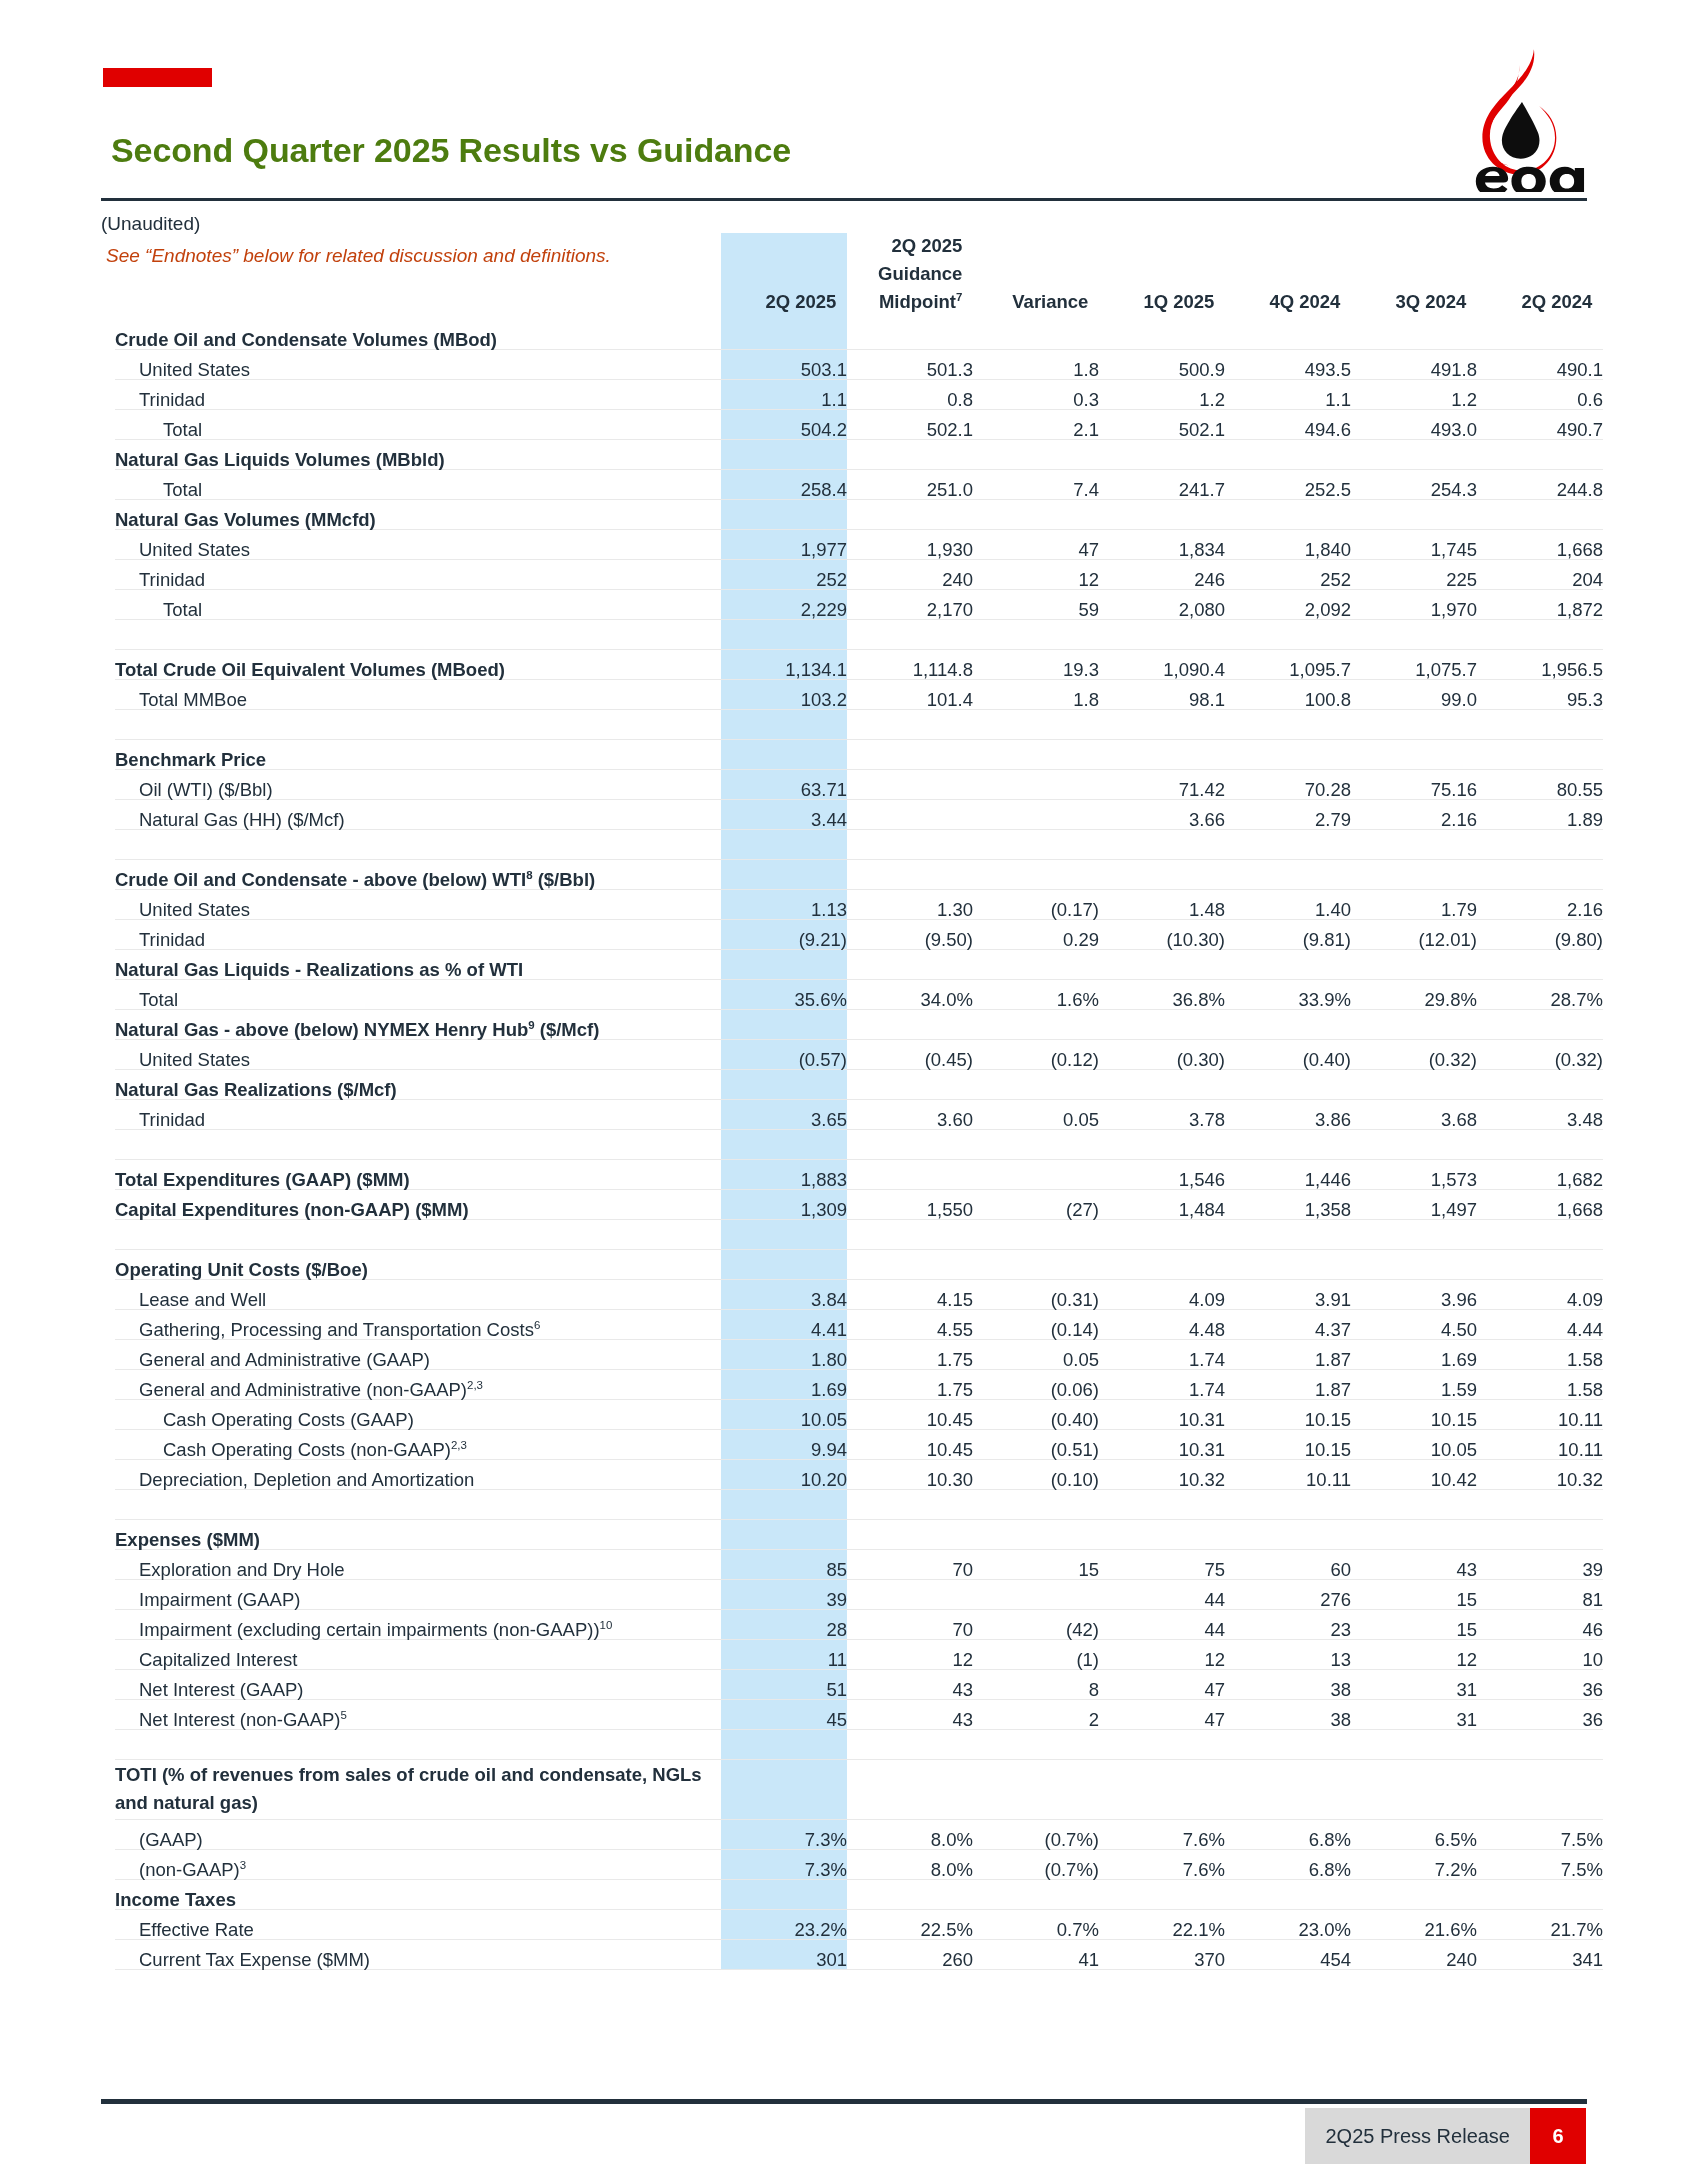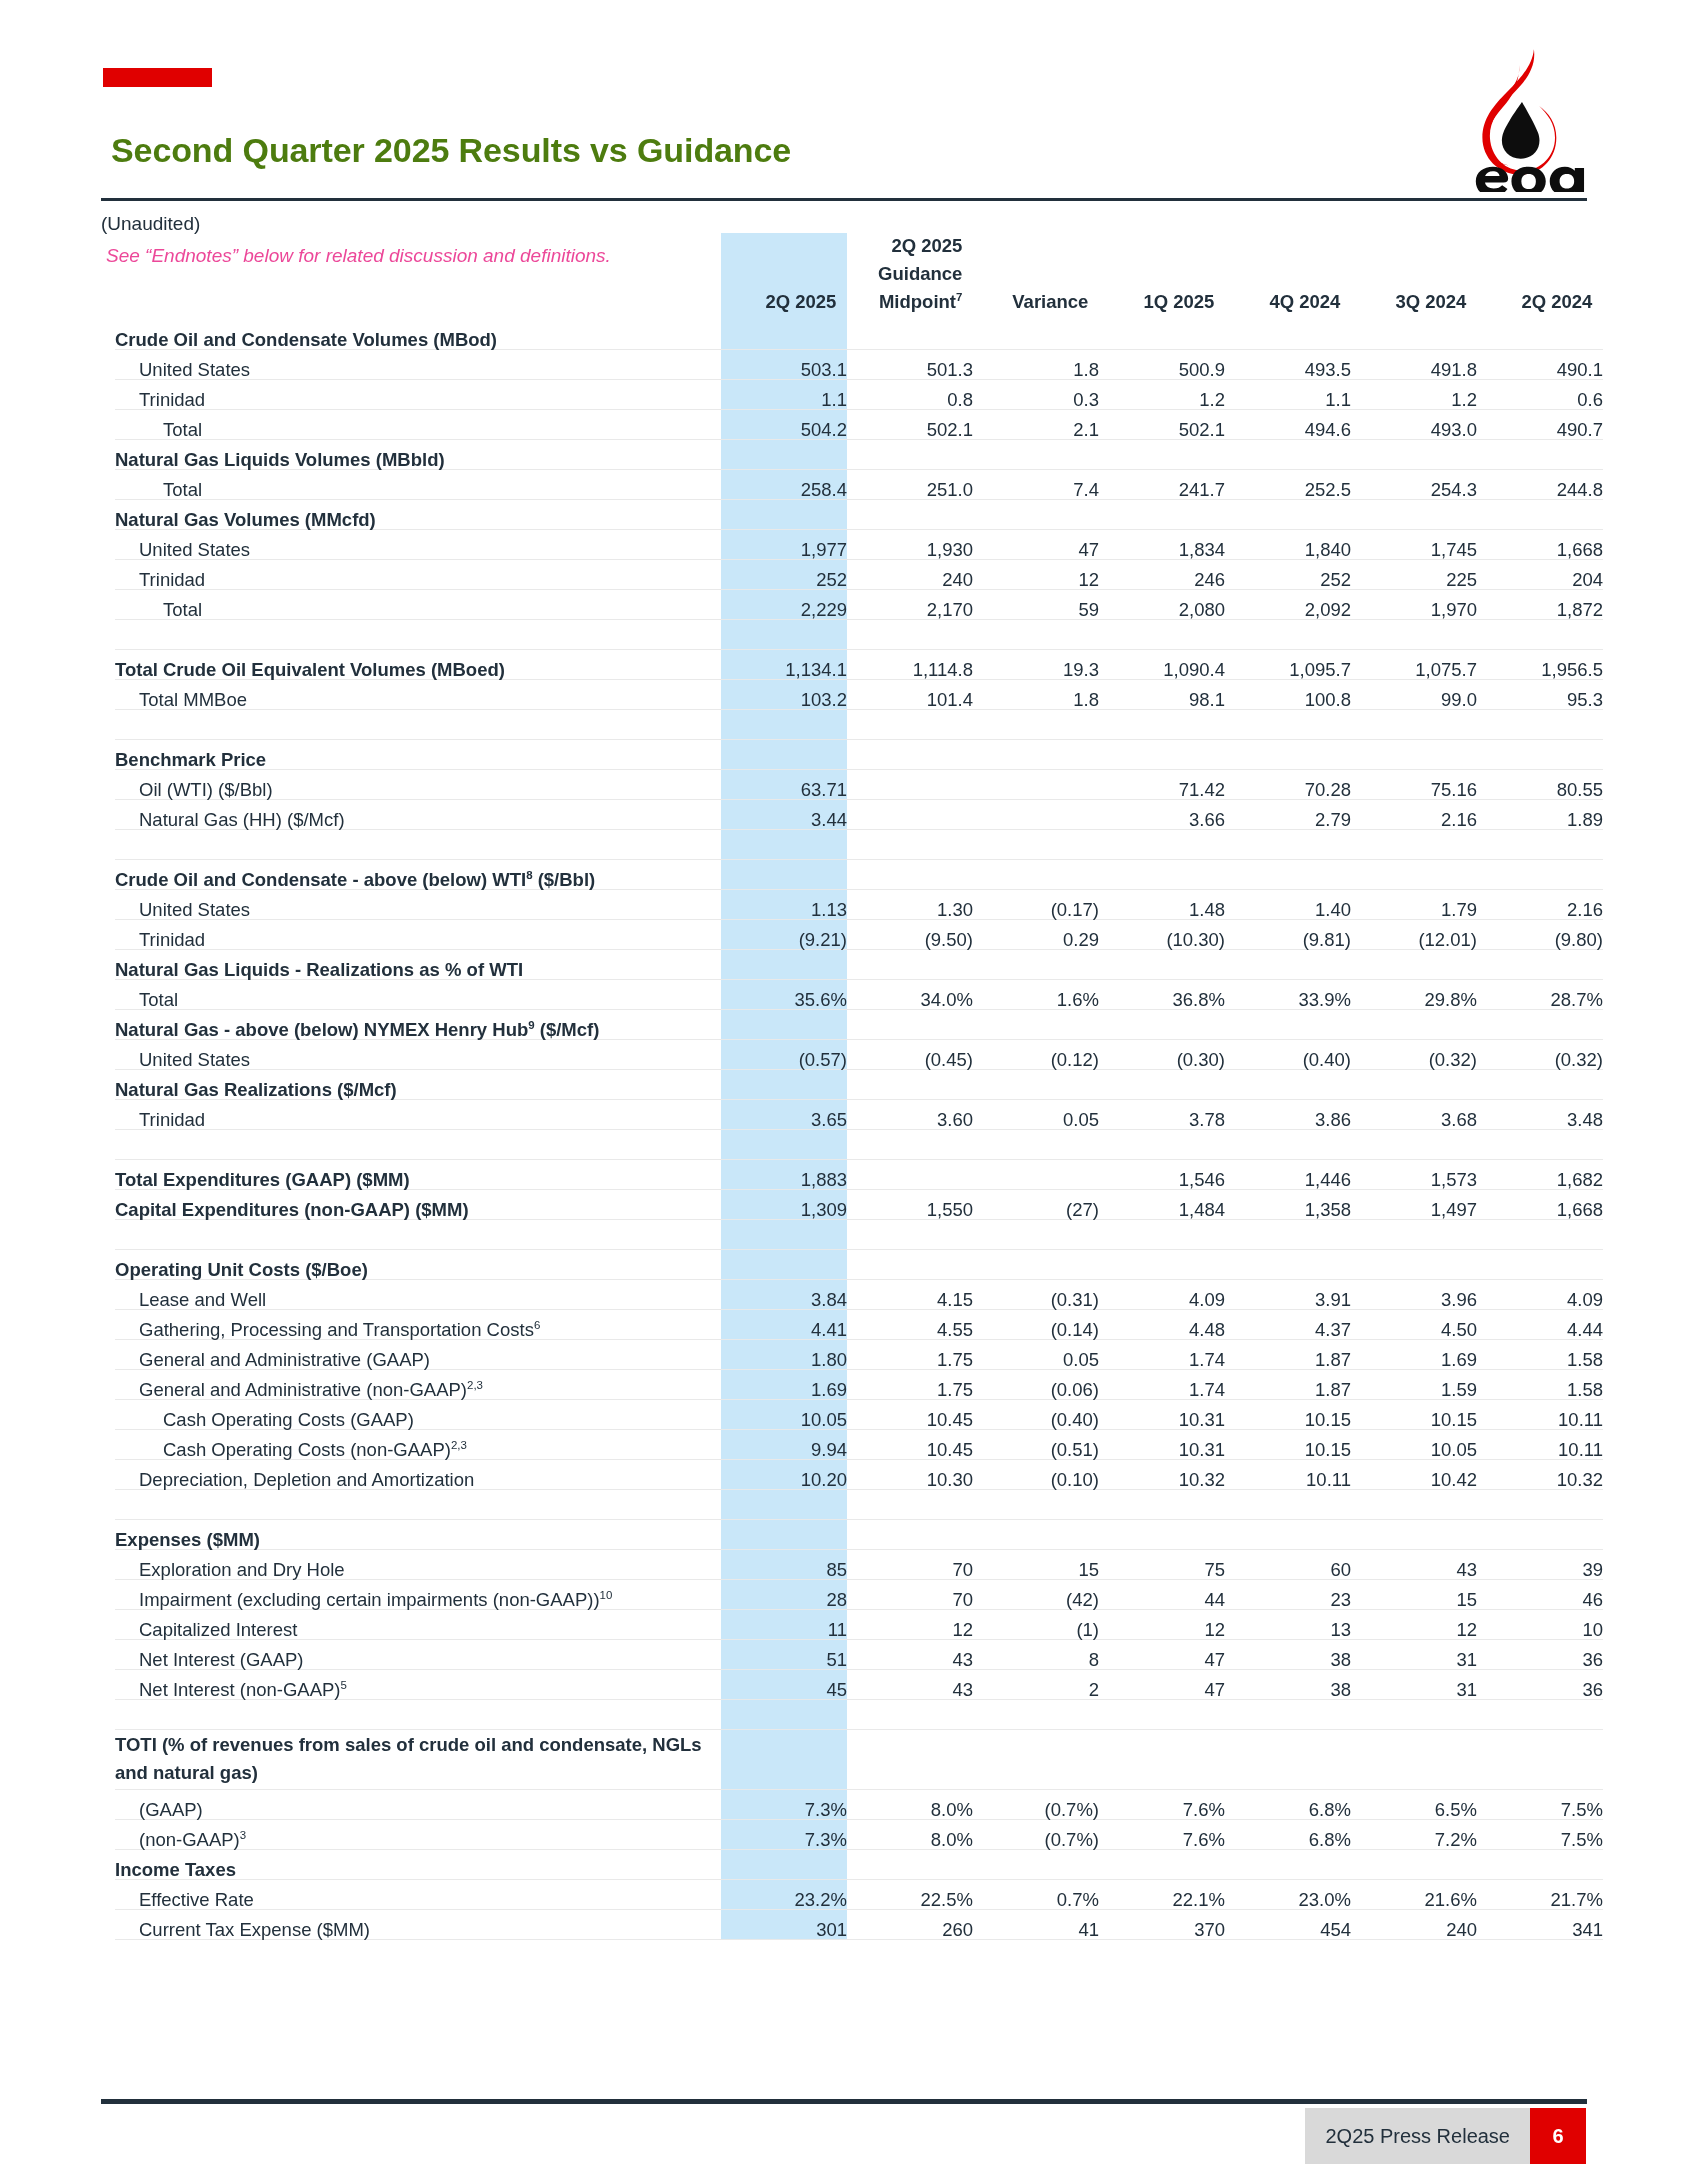--- a/index.html
+++ b/index.html
@@ -61,21 +61,21 @@
     top: 213px;
     font-size: 19px;
     color: #22303c;
   }
   .endnote-line {
     position: absolute;
     left: 106px;
     top: 245px;
     font-size: 19px;
     font-style: italic;
-    color: #ec4899;
+    color: #c2410c;
   }
 
   
   .tbl-wrap {
     position: absolute;
     left: 115px;
     top: 233px;
     width: 1486px;
   }
   table.fin {
@@ -658,20 +658,30 @@
             <td class="lbl ind1"><span>Exploration and Dry Hole</span></td>
             <td class="num hl"><span>85</span></td>
             <td class="num"><span>70</span></td>
             <td class="num"><span>15</span></td>
             <td class="num"><span>75</span></td>
             <td class="num"><span>60</span></td>
             <td class="num"><span>43</span></td>
             <td class="num"><span>39</span></td>
           </tr>
           <tr class="data">
+            <td class="lbl ind1"><span>Impairment (GAAP)</span></td>
+            <td class="num hl"><span>39</span></td>
+            <td class="num"><span></span></td>
+            <td class="num"><span></span></td>
+            <td class="num"><span>44</span></td>
+            <td class="num"><span>276</span></td>
+            <td class="num"><span>15</span></td>
+            <td class="num"><span>81</span></td>
+          </tr>
+          <tr class="data">
             <td class="lbl ind1"><span>Impairment (excluding certain impairments (non-GAAP))</span><sup>10</sup></td>
             <td class="num hl"><span>28</span></td>
             <td class="num"><span>70</span></td>
             <td class="num"><span>(42)</span></td>
             <td class="num"><span>44</span></td>
             <td class="num"><span>23</span></td>
             <td class="num"><span>15</span></td>
             <td class="num"><span>46</span></td>
           </tr>
           <tr class="data">

